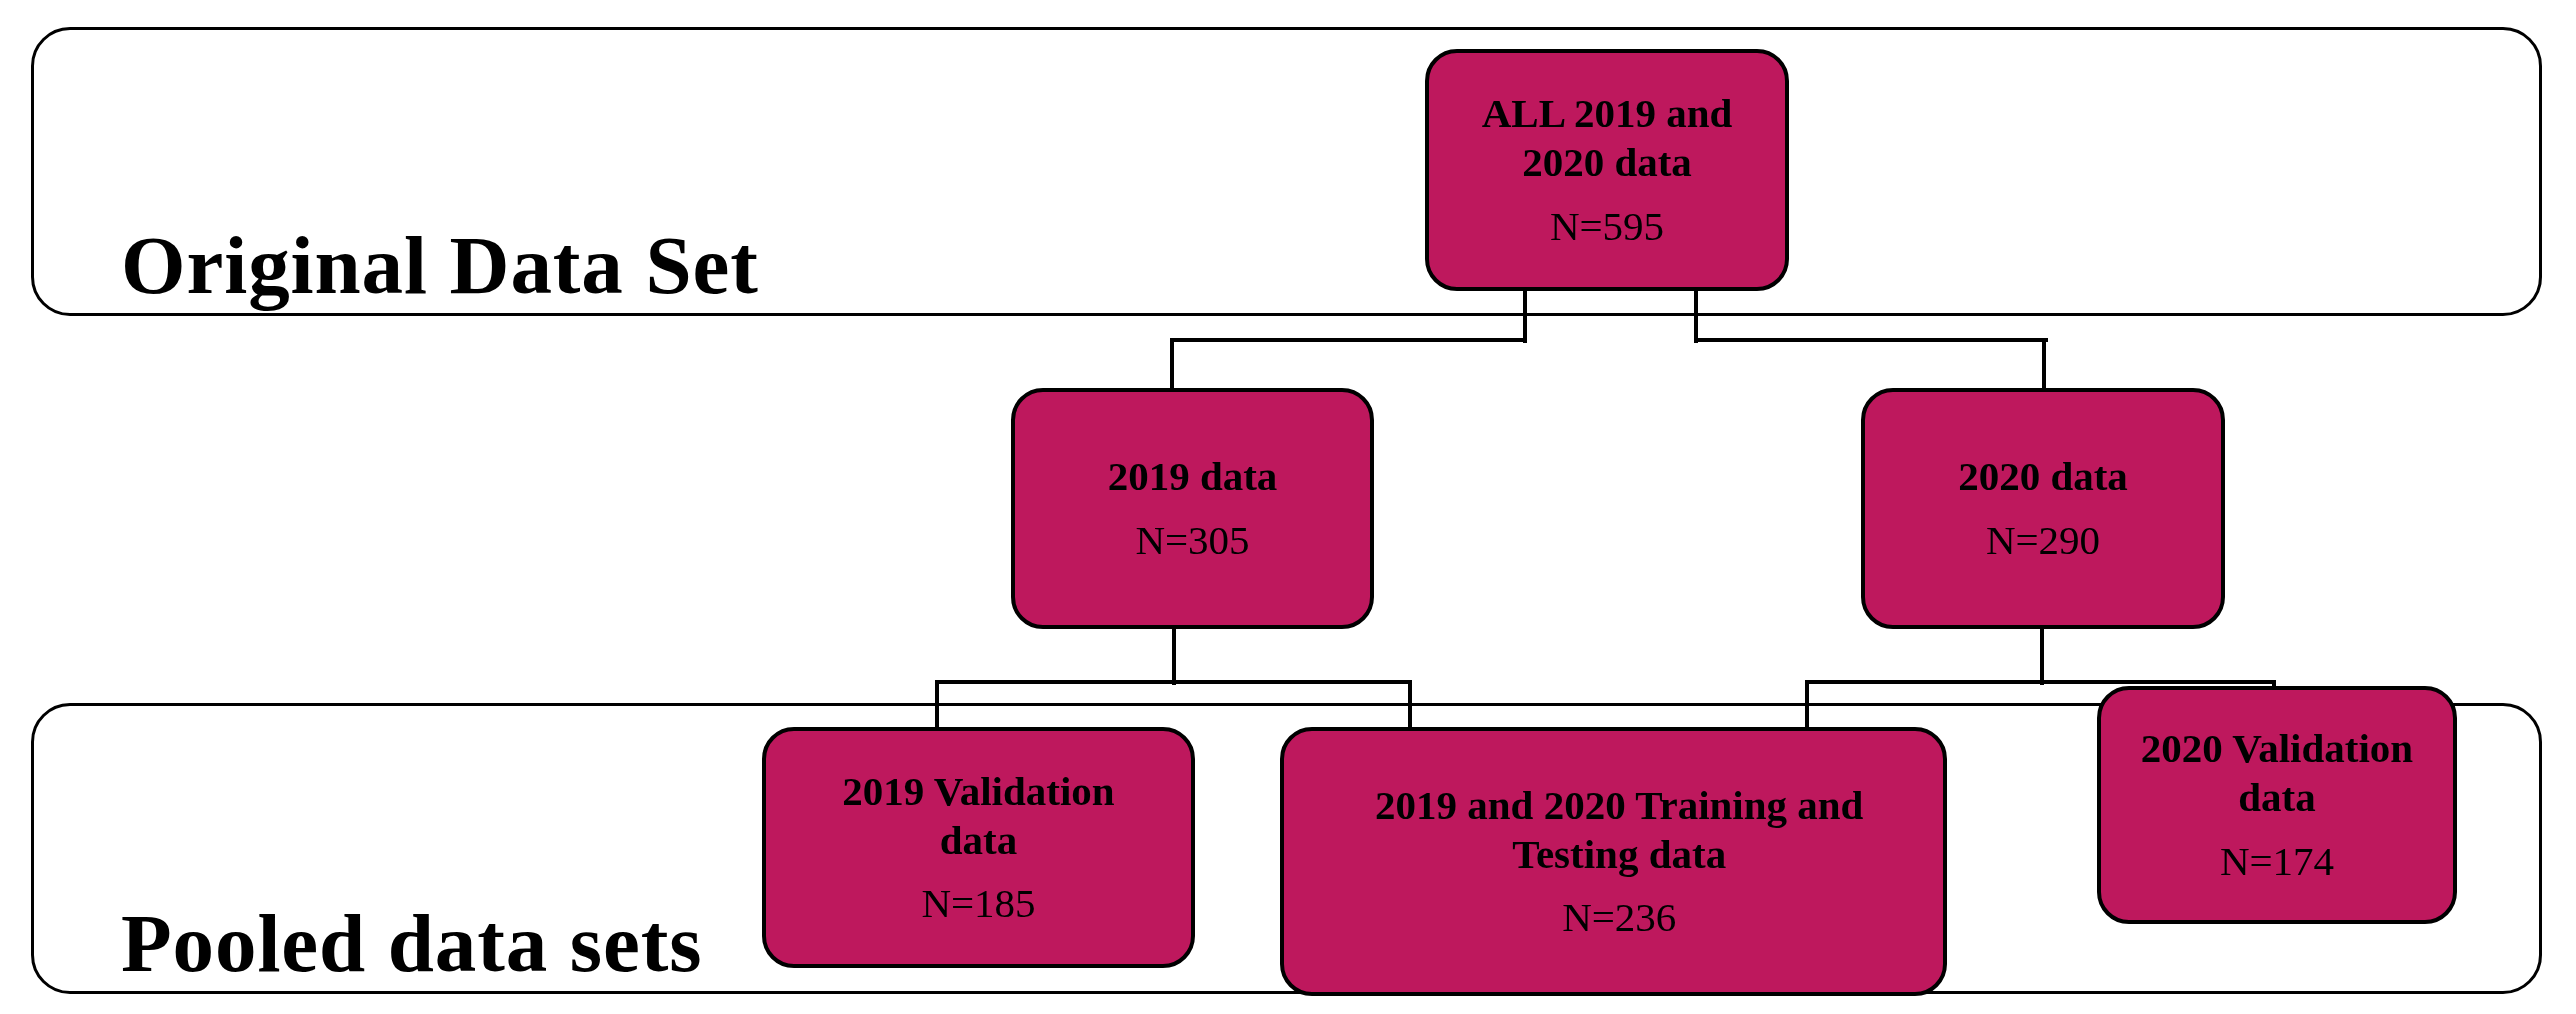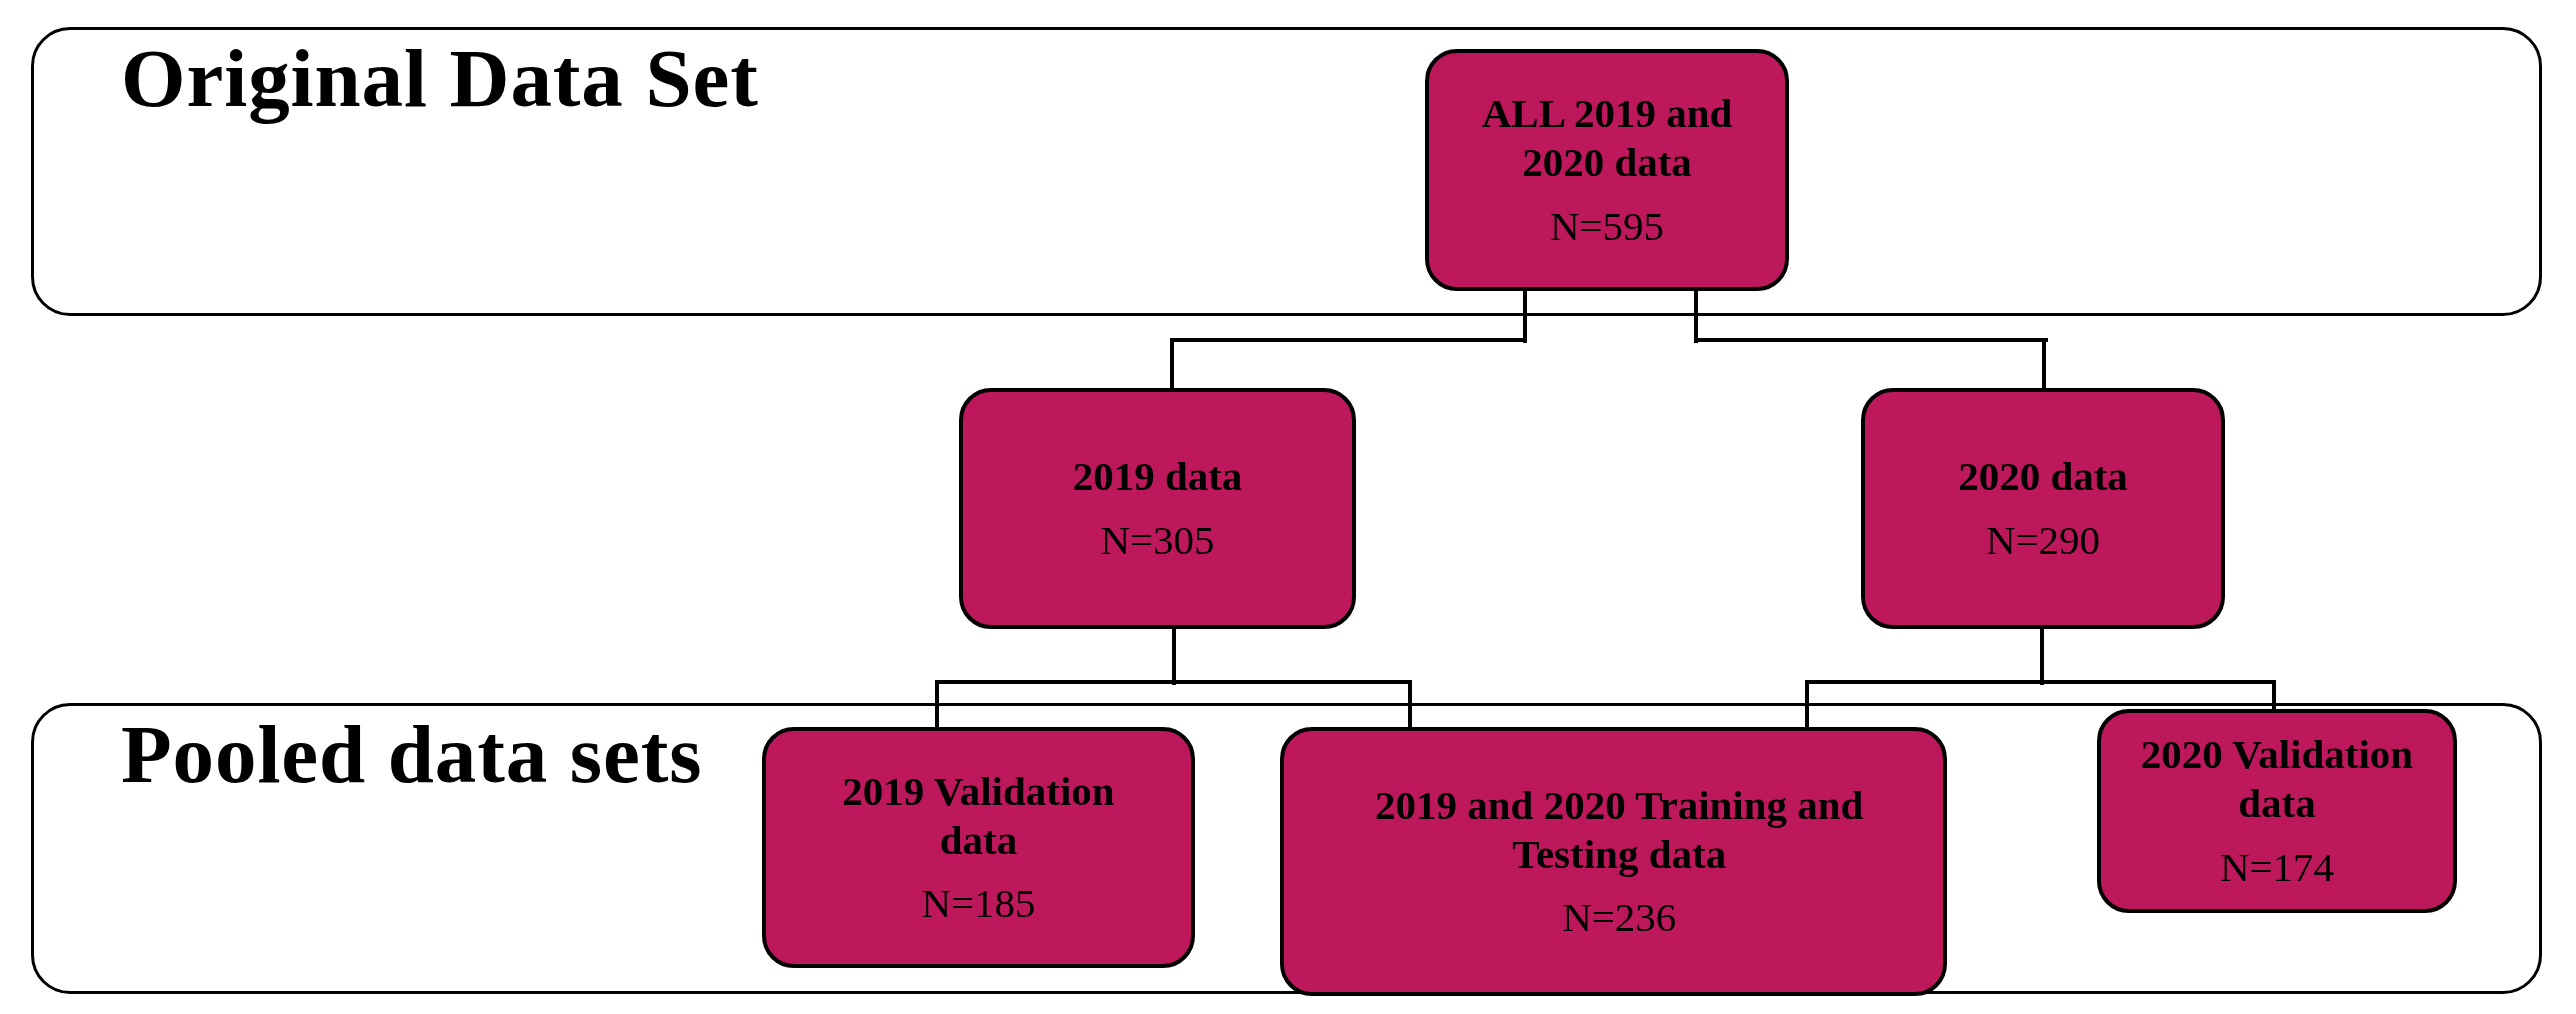--- a/index.html
+++ b/index.html
@@ -17,21 +17,21 @@
     overflow: hidden;
   }
   
   .band {
     position: absolute;
     box-sizing: border-box;
     border: 3.5px solid #000000;
     border-radius: 39px;
     background: transparent;
     display: flex;
-    align-items: flex-start;
+    align-items: flex-end;
   }
   .band-title {
     margin-left: 87px;
     font-size: 83px;
     font-weight: bold;
     letter-spacing: 0.9px;
     white-space: nowrap;
   }
   #band-original { left: 31px; top: 26.5px; width: 2511px; height: 289px; }
   #band-pooled   { left: 31px; top: 703px; width: 2511px; height: 291px; }
@@ -65,25 +65,25 @@
   .node-note {
     white-space: nowrap;
     line-height: 1.12;
   }
   .node-count {
     margin-top: 14px;
     white-space: nowrap;
   }
 
   #node-all-data        { left: 1425px; top: 49px;  width: 364px; height: 242px; }
-  #node-2019-data       { left: 959px; top: 388px; width: 397px; height: 241px; }
+  #node-2019-data       { left: 1011px; top: 388px; width: 363px; height: 241px; }
   #node-2020-data       { left: 1861px; top: 388px; width: 364px; height: 241px; }
   #node-2019-validation { left: 762px;  top: 727px; width: 433px; height: 241px; }
   #node-training-testing{ left: 1280px; top: 727px; width: 667px; height: 269px; padding-left: 15px; }
-  #node-2020-validation { left: 2097px; top: 709px; width: 360px; height: 204px; }
+  #node-2020-validation { left: 2097px; top: 686px; width: 360px; height: 238px; }
 </style>
 </head>
 <body>
 
 <div class="canvas">
 
   <div class="band" id="band-original">
     <div class="band-title">Original Data Set</div>
   </div>
   <div class="band" id="band-pooled">

